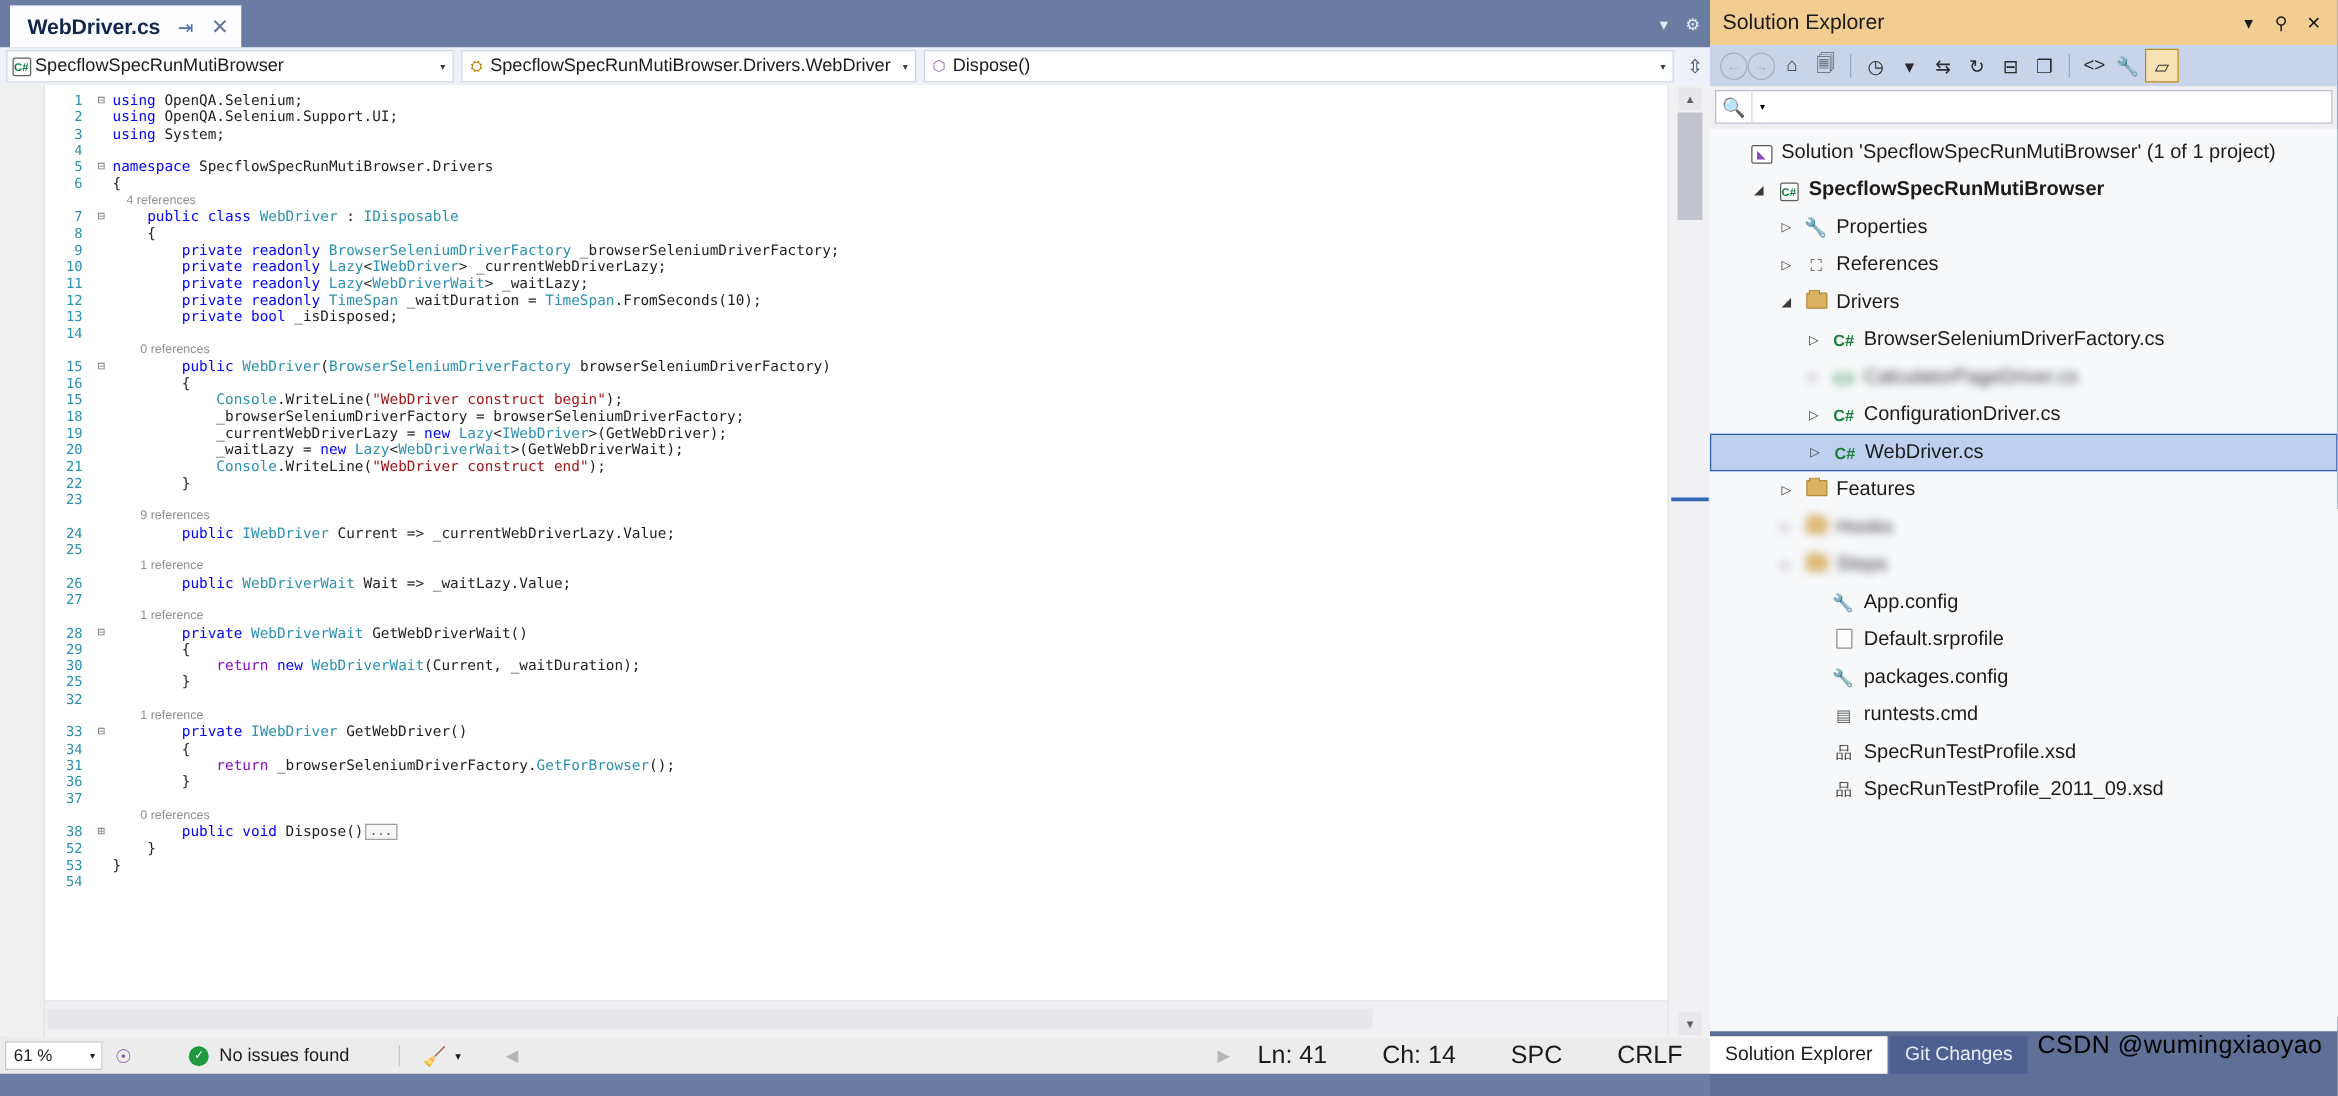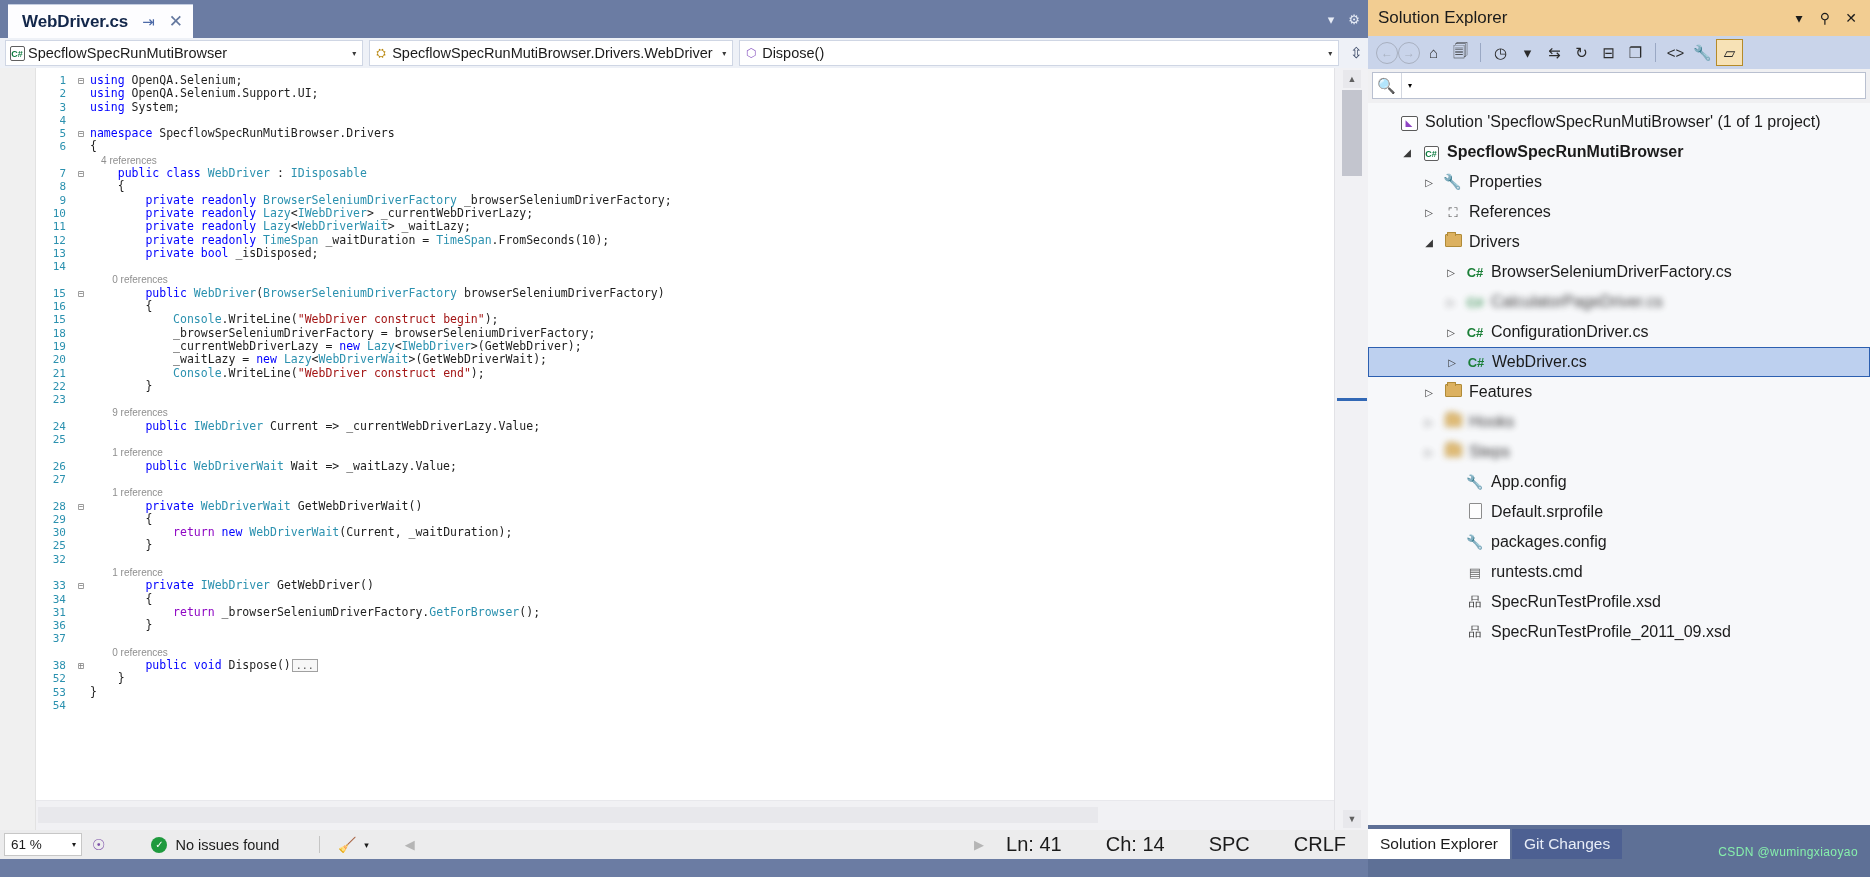--- a/index.html
+++ b/index.html
@@ -265,22 +265,22 @@
     background: #5e7096;
   }
   .se-tabs { position: absolute; left: 0; top: 4px; display: flex; align-items: flex-start; }
   .se-tab {
     height: 30px; padding: 0 12px; display: flex; align-items: center;
     font-size: 15.5px;
   }
   .se-tab.active { background: #ffffff; color: #1b1b1b; }
   .se-tab.inactive { background: #4d6092; color: #e8edf7; margin-left: 2px; }
   .watermark {
-    position: absolute; right: 12px; top: 20px; font-size: 12px;
-    color: #86efac; letter-spacing: .4px;
+    position: absolute; right: 12px; top: 0; font-size: 20px;
+    color: #000000; letter-spacing: .4px;
   }
 </style>
 </head>
 <body>
 
 <div class="app">
 
   <div class="editor-pane">
 
     <div class="tabstrip">

